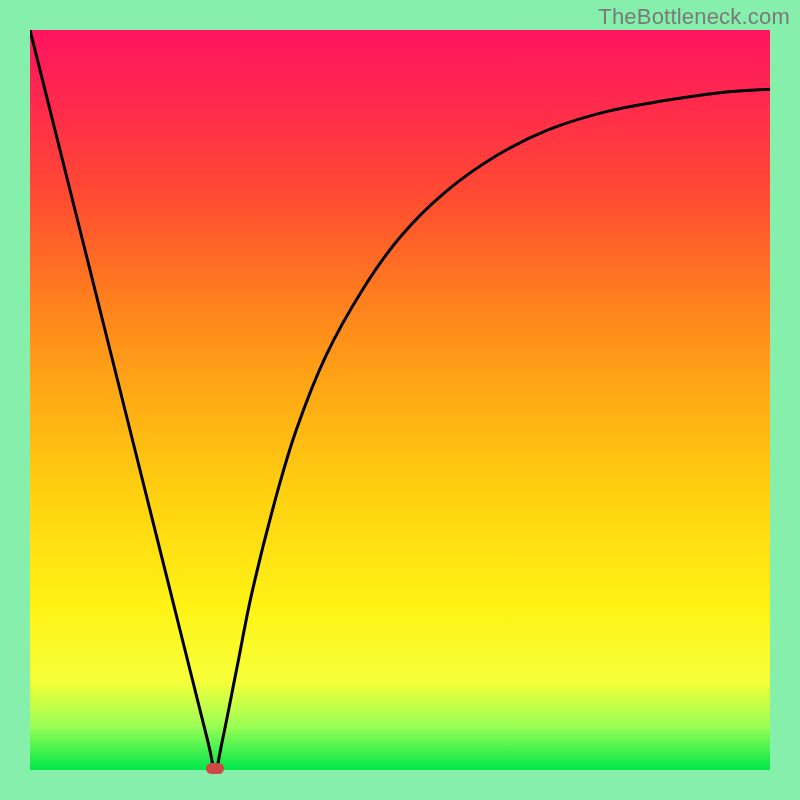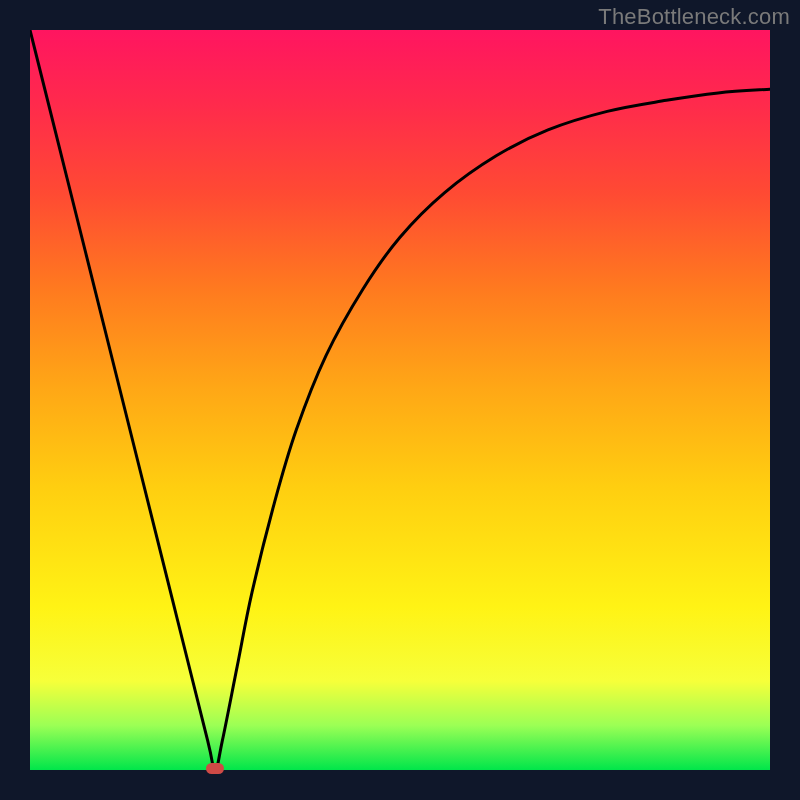--- a/index.html
+++ b/index.html
@@ -8,21 +8,21 @@
     width: 800px;
     height: 800px;
     background: #000000;
     overflow: hidden;
     font-family: Arial, Helvetica, sans-serif;
   }
   .frame {
     position: relative;
     width: 800px;
     height: 800px;
-    background: #0f172a;
+    background: #86efac;
   }
   .plot-area {
     position: absolute;
     left: 30px;
     top: 30px;
     width: 740px;
     height: 740px;
     
     background: linear-gradient(
       to bottom,

